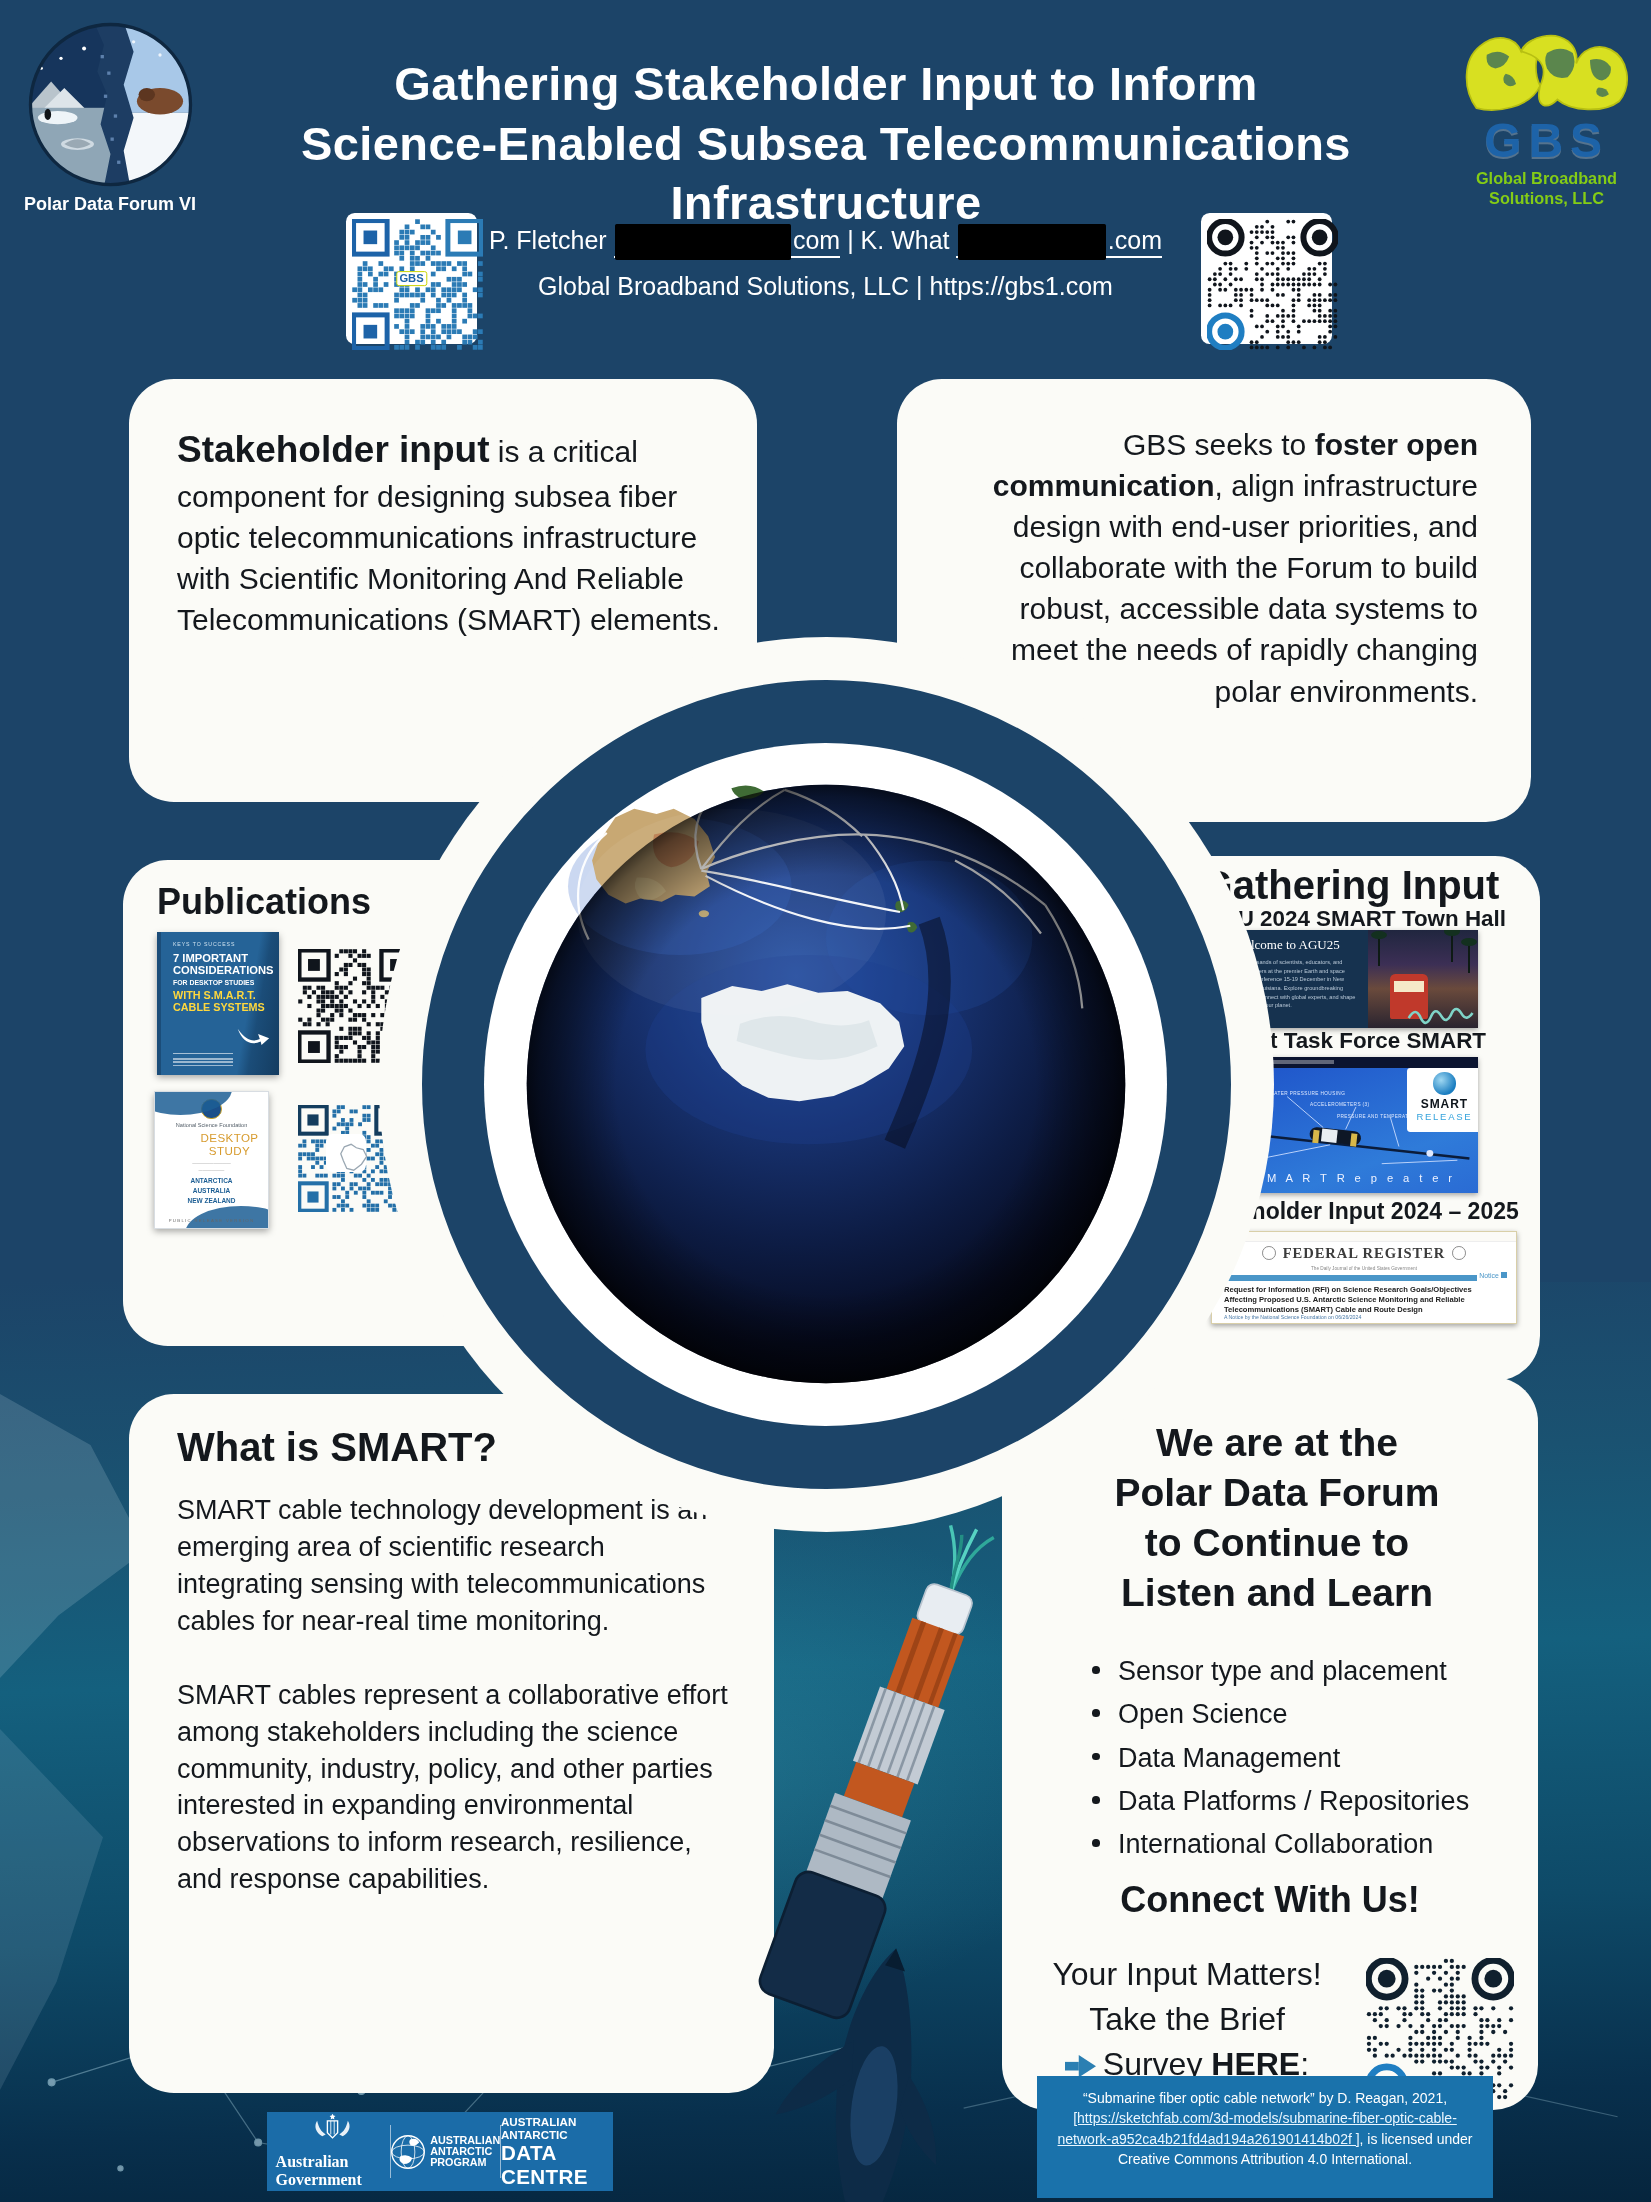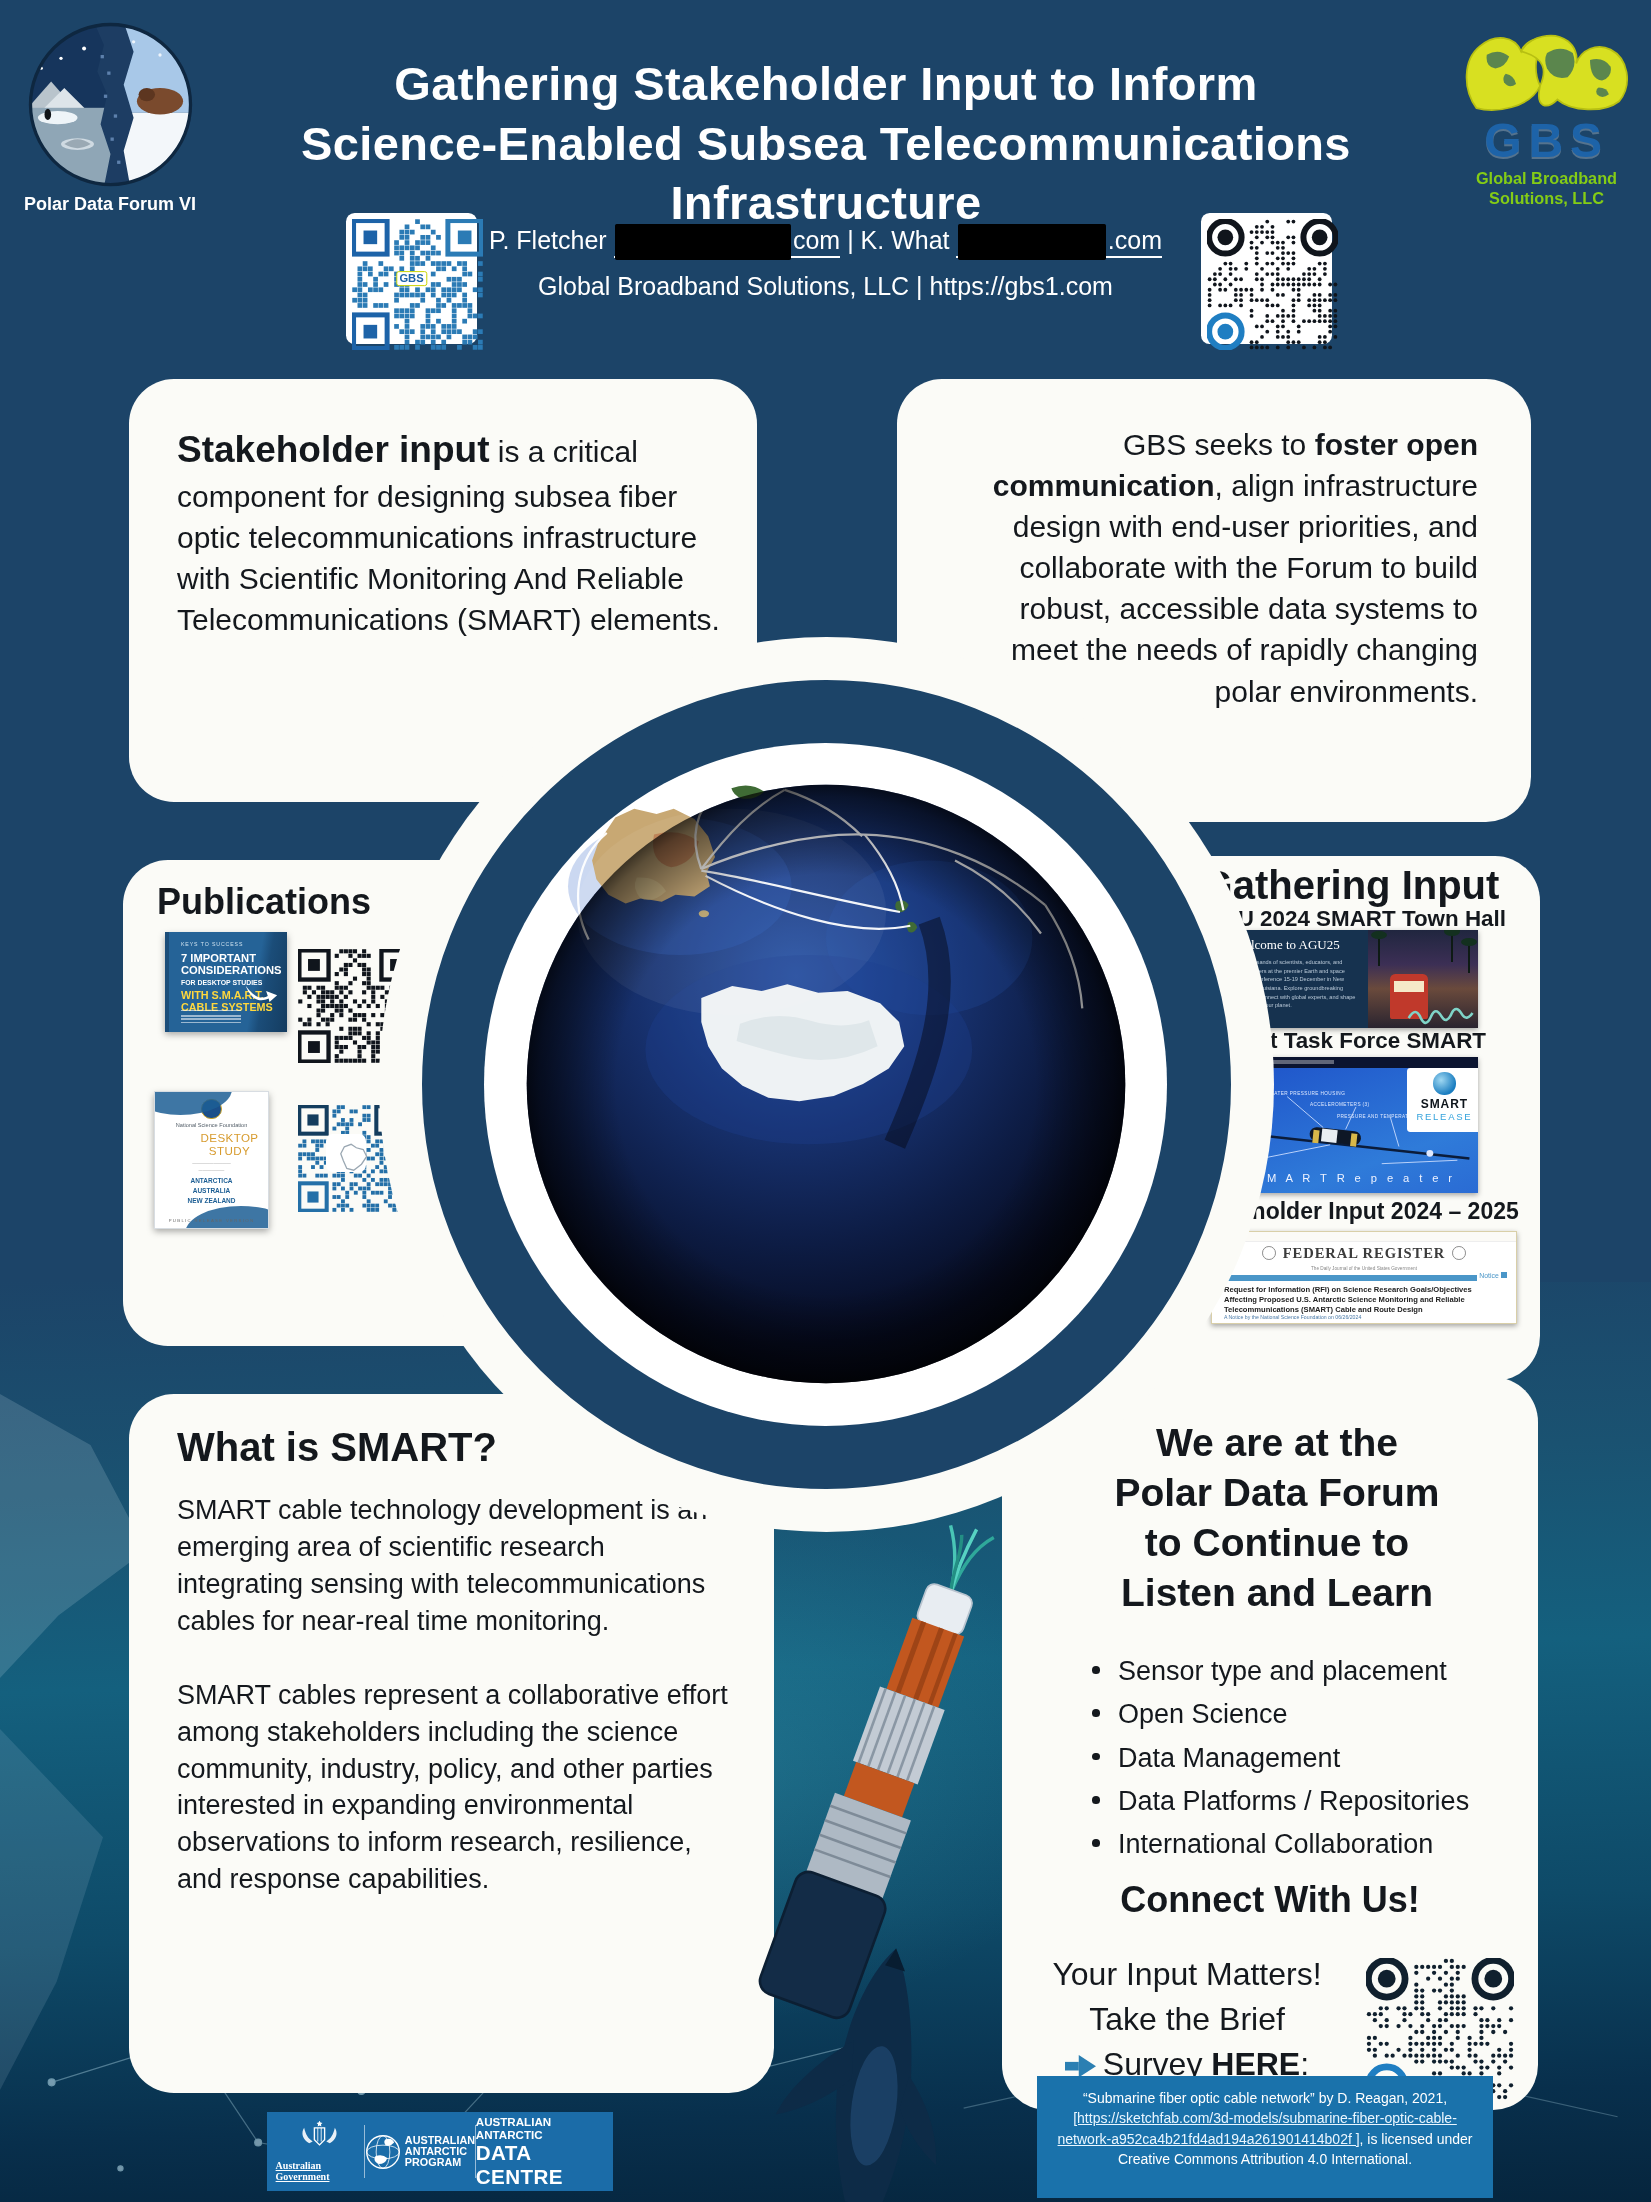--- a/index.html
+++ b/index.html
@@ -40,21 +40,21 @@
   
   .panel{position:absolute;background:#fbfbf7;border-radius:45px;z-index:10;color:#14181d;}
   #p-intro{left:129px;top:379px;width:628px;height:423px;padding:46px 36px 0 48px;font-size:30px;line-height:1.37;}
   #p-intro .lead{font-size:37px;font-weight:800;}
   #p-gbs{left:897px;top:379px;width:634px;height:443px;padding:45px 53px 0 67px;font-size:30px;line-height:1.37;text-align:right;}
   .b{font-weight:800;}
 
   #p-pubs{left:123px;top:860px;width:516px;height:486px;}
   .pubs-title{position:absolute;left:34px;top:20.6px;font-size:36px;font-weight:800;}
   .book{position:absolute;overflow:hidden;box-shadow:0 2.6px 6.9px rgba(0,0,0,.35);}
-  #book1{left:42px;top:72px;width:122px;height:100px;background:linear-gradient(100deg,#256397 70%,#1b4d79 78%,#143c60 100%);color:#fff;padding:8.6px 6.9px 0 12px;border-left:4.3px solid #1b4d79;}
+  #book1{left:34px;top:72px;width:122px;height:143px;background:linear-gradient(100deg,#256397 70%,#1b4d79 78%,#143c60 100%);color:#fff;padding:8.6px 6.9px 0 12px;border-left:4.3px solid #1b4d79;}
   #book1 .k{font-size:5.2px;letter-spacing:0.9px;color:#cfe2ef;}
   #book1 .t{font-size:11.2px;font-weight:800;line-height:1.12;margin-top:5.2px;}
   #book1 .s{font-size:6.9px;font-weight:700;margin-top:1.7px;}
   #book1 .y{color:#ffd83d;font-size:10.8px;font-weight:800;line-height:1.1;margin-top:4.3px;}
   .book-arrow{position:absolute;right:8.6px;bottom:29px;width:34px;height:19px;}
   #book1 .foot{position:absolute;left:12px;bottom:6.9px;width:60px;border-top:0.9px solid rgba(255,255,255,.6);padding-top:2.6px;}
   #book1 .foot i{display:block;height:1.7px;background:rgba(255,255,255,.55);margin:1.7px 0;}
   #book2{left:31px;top:231px;width:115px;height:138px;background:#fff;border:0.9px solid #d8dde2;color:#333;text-align:center;padding-top:6.9px;}
   #book2 .curve{position:absolute;left:-26px;top:-29px;width:103px;height:52px;border-radius:50%;background:#1c5e94;opacity:.85;}
   #book2 .curve2{position:absolute;right:-29px;bottom:-33px;width:112px;height:55px;border-radius:50%;background:#1c5e94;opacity:.85;}
@@ -127,21 +127,21 @@
   .globe{position:absolute;left:525px;top:783px;width:602px;height:602px;z-index:18;}
 
   .cable{position:absolute;left:779px;top:1467px;width:222px;height:551px;z-index:20;}
   .penguin{position:absolute;left:750px;top:1940px;width:215px;height:262px;z-index:8;}
 
   
   .footer-banner{position:absolute;left:267px;top:2112px;width:346px;height:79px;background:#1b6ca8;z-index:25;
     display:flex;align-items:center;justify-content:space-evenly;padding:0 8.6px;}
   .fb-div{width:0.9px;height:53px;background:rgba(255,255,255,.55);}
   .gov{display:flex;flex-direction:column;align-items:center;color:#fff;}
-  .gov-label{font-family:"Liberation Serif",serif;font-size:10px;font-weight:700;margin-top:10px;text-decoration:underline;}
+  .gov-label{font-family:"Liberation Serif",serif;font-size:16px;font-weight:700;margin-top:10px;}
   .aap{display:flex;align-items:center;gap:4px;color:#fff;}
   .aap-txt{font-size:10.8px;font-weight:800;line-height:1.05;}
   .aadc{color:#fff;text-align:left;}
   .aadc .l1{font-size:11.6px;font-weight:800;}
   .aadc .l2{font-size:20.6px;font-weight:800;letter-spacing:0.4px;}
   .attribution{position:absolute;left:1037px;top:2076px;width:456px;height:122px;background:#1a72ab;z-index:25;
     color:#fff;font-size:14px;line-height:1.45;text-align:center;padding:12px 17px;}
   .attribution .lnk{text-decoration:underline;color:#eaf6ff;}
 </style>
 </head>

